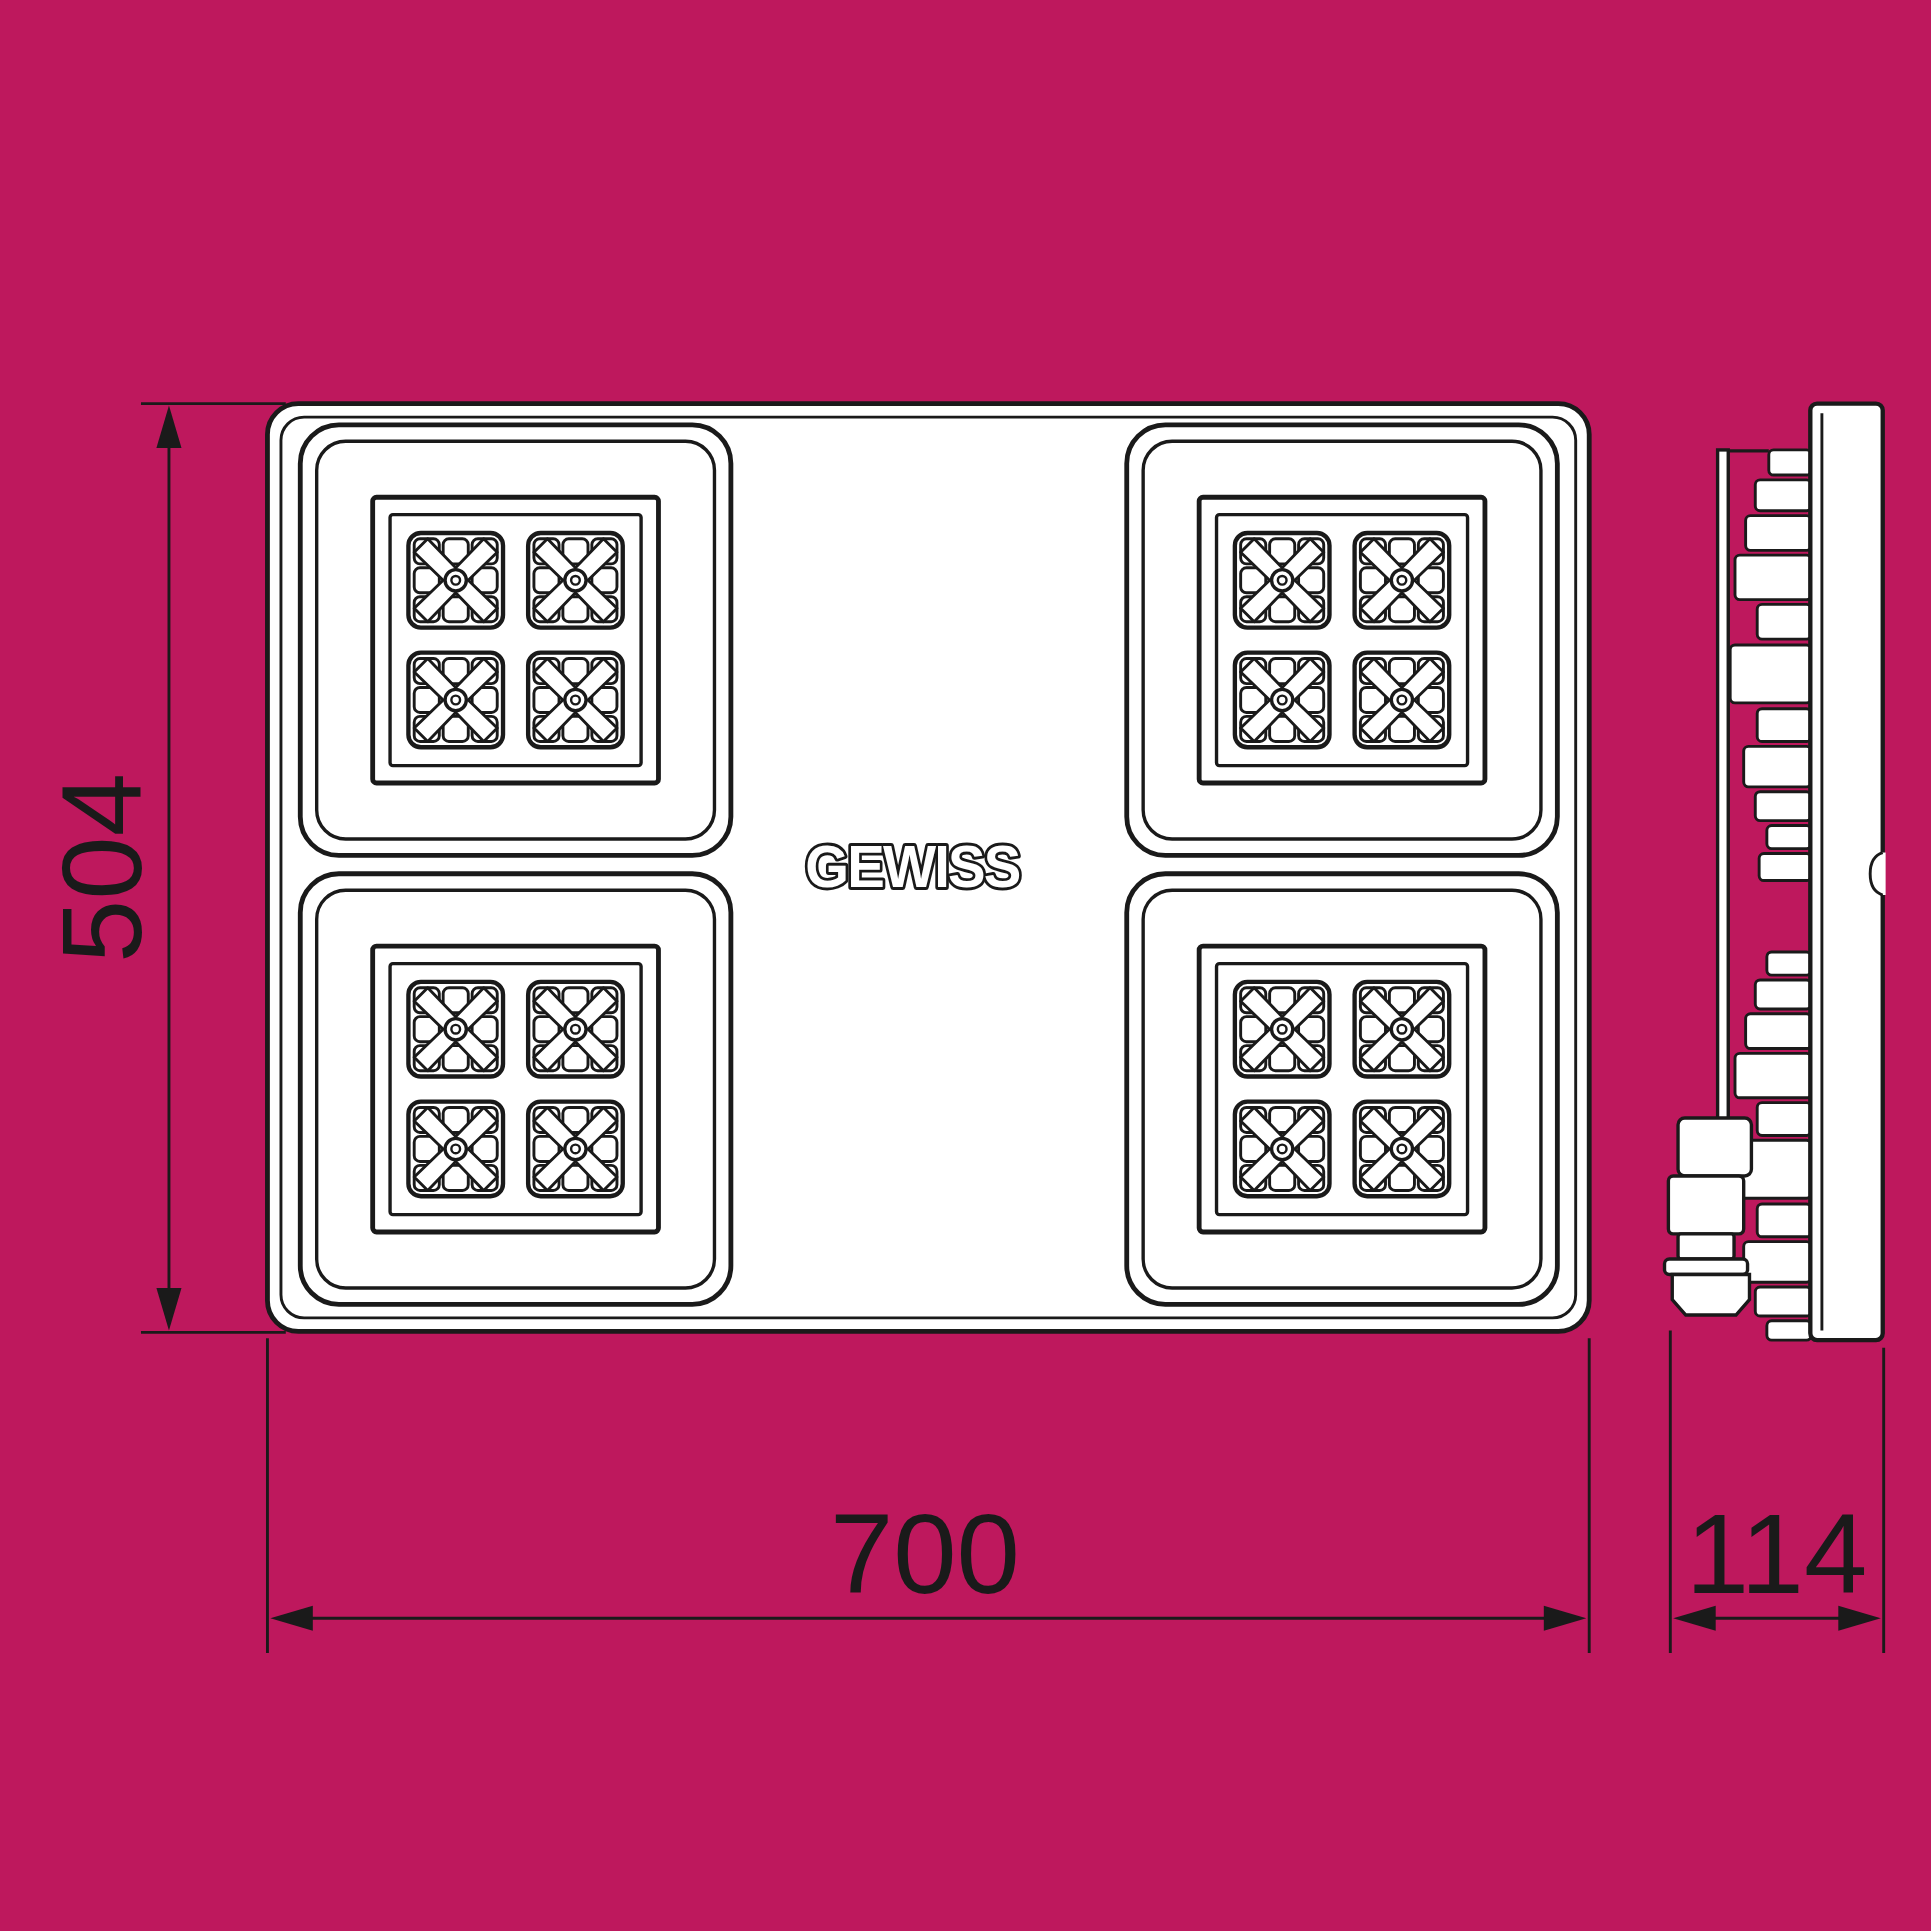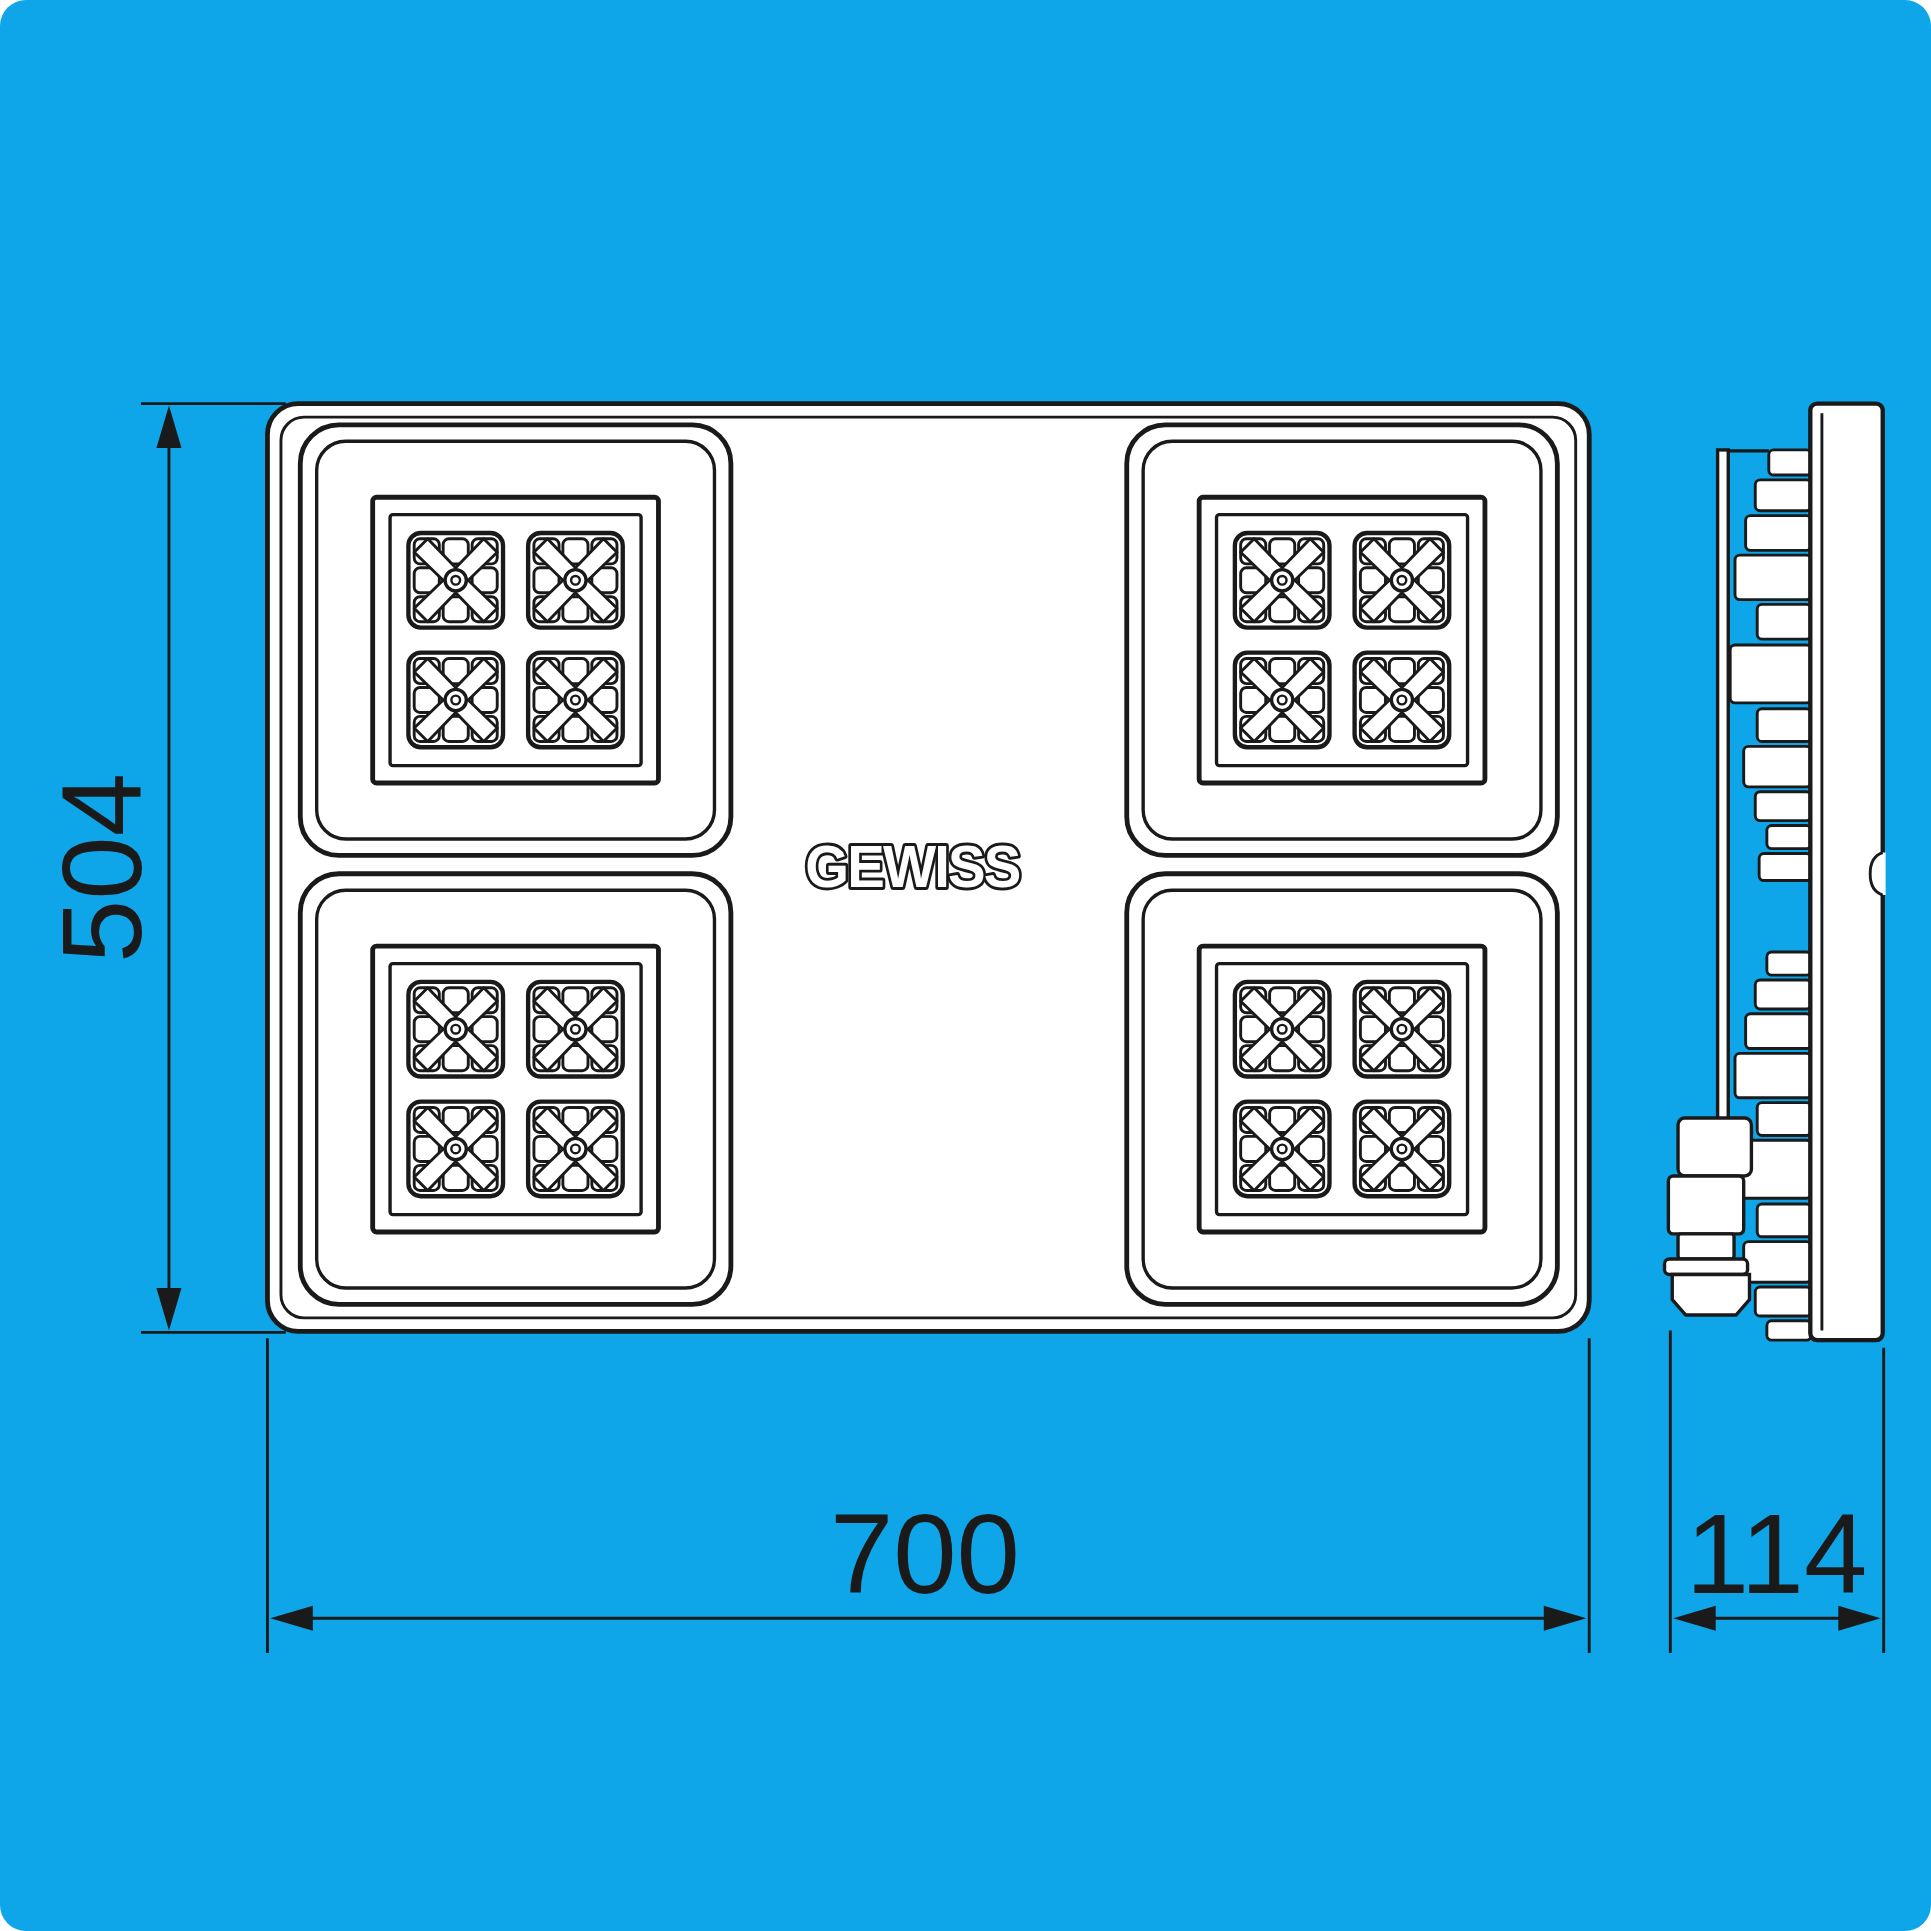--- a/index.html
+++ b/index.html
@@ -7,23 +7,22 @@
     padding: 0;
     background: #ffffff;
     width: 1931px;
     height: 1931px;
     font-family: "Liberation Sans", "DejaVu Sans", sans-serif;
   }
   .canvas {
     position: relative;
     width: 1931px;
     height: 1931px;
-    background: #0ea5e9;
+    background: #be185d;
     overflow: hidden;
-    border-radius: 26px;
   }
   svg { display: block; }
   .dim-text {
     font-family: "Liberation Sans", "DejaVu Sans", sans-serif;
     font-size: 118px;
     fill: #1a1a1a;
   }
   .logo-text {
     font-family: "Liberation Sans", "DejaVu Sans", sans-serif;
     font-size: 62px;

